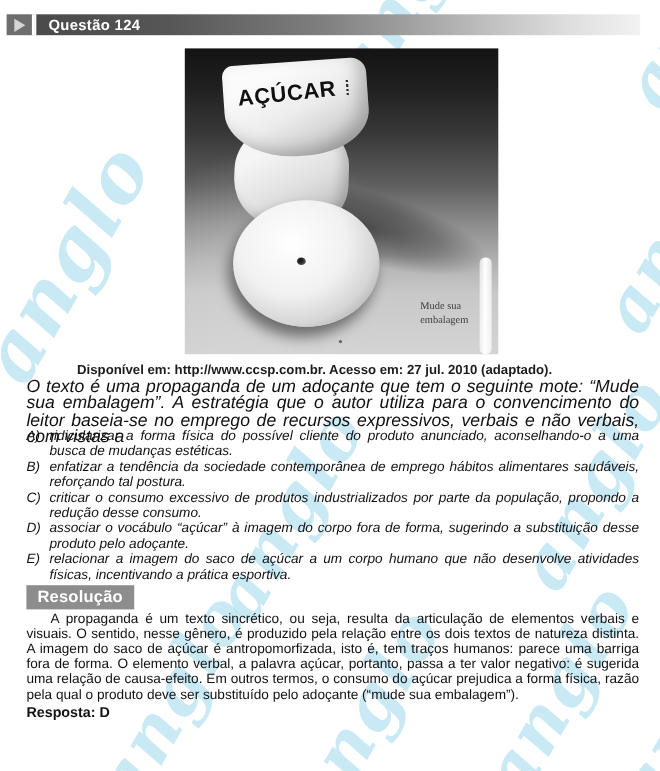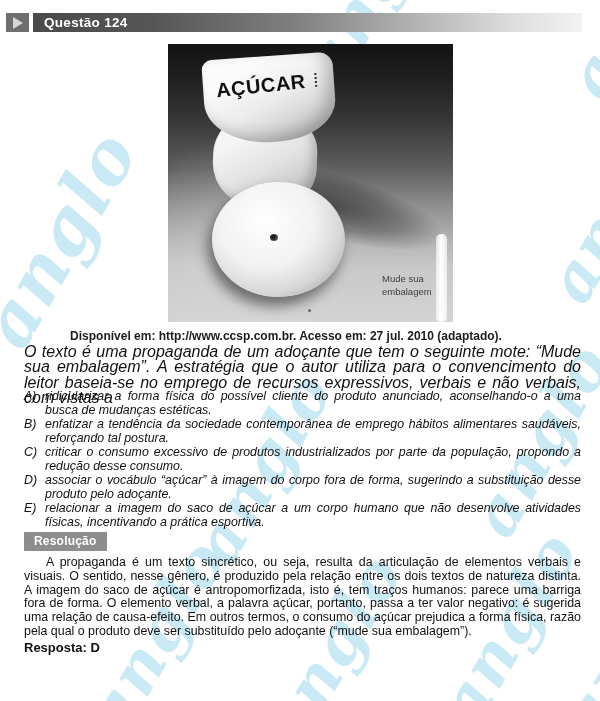--- a/index.html
+++ b/index.html
@@ -47,38 +47,38 @@
              border-radius:45% 40% 42% 46%;
              background:linear-gradient(150deg, #f5f5f5 28%, #e0e0e0 58%, #b8b8b8 92%);
              box-shadow:inset -6px -4px 10px rgba(40,40,40,0.22); }
   .bag-belly { position:absolute; left:44px; top:138px; width:133px; height:115px; border-radius:50%;
                background:radial-gradient(ellipse at 40% 34%, #ffffff 0%, #f1f1f1 44%, #d6d6d6 68%, #a0a0a0 90%);
                box-shadow:-4px 9px 13px rgba(8,8,8,0.5); }
   .navel { position:absolute; left:58px; top:52px; width:8px; height:7px; border-radius:50%;
            background:radial-gradient(circle at 40% 40%, #1e1e1e 25%, #828282 100%); }
   .white-strip { position:absolute; left:268px; top:190px; width:11px; height:88px; border-radius:5px;
                  background:linear-gradient(90deg, rgba(255,255,255,0.6), #ffffff 45%, rgba(255,255,255,0.65)); }
-  .tagline { position:absolute; left:214px; top:229px; font-size:9.5px; line-height:12.5px; color:#3d3d3d; }
+  .tagline { position:absolute; left:214px; top:229px; font-size:9.5px; line-height:12.5px; color:#3d3d3d;font-family:Liberation Serif, serif; }
   .speck { position:absolute; left:140px; top:265px; width:3px; height:3px; border-radius:50%; background:#666; }
 
   .caption { position:absolute; left:0; top:329px; width:572px; text-align:center;
              font-size:12px; font-weight:bold; color:#1c1c1c; }
 
   
   .intro { position:absolute; left:24px; top:344px; width:557px; font-style:italic;
            font-size:16px; line-height:15.4px; text-align:justify; color:#111; }
   .options { position:absolute; left:24px; top:390px; width:557px; font-style:italic;
              font-size:12.4px; line-height:13.5px; color:#111; }
   .opt { display:flex; margin-bottom:1px; }
   .opt .letter { width:21px; flex:0 0 21px; }
   .opt .otext { flex:1; text-align:justify; }
 
   
   .badge { position:absolute; left:24px; top:532px; background:#8d8d8d; color:#fff;
-           font-weight:bold; font-size:12px; padding:2px 10px 3px 10px; letter-spacing:0.2px; }
+           font-weight:bold; font-size:15px; padding:2px 10px 3px 10px; letter-spacing:0.2px; }
   .res-body { position:absolute; left:24px; top:556px; width:557px; font-size:12.4px;
               line-height:13.8px; text-align:justify; text-indent:22px; color:#111; }
   .answer { position:absolute; left:24px; top:640px; font-weight:bold; font-size:13px; color:#111; }
 </style>
 </head>
 <body>
 
 <div class="page">
 
   <div class="wm wm1">anglo</div>

